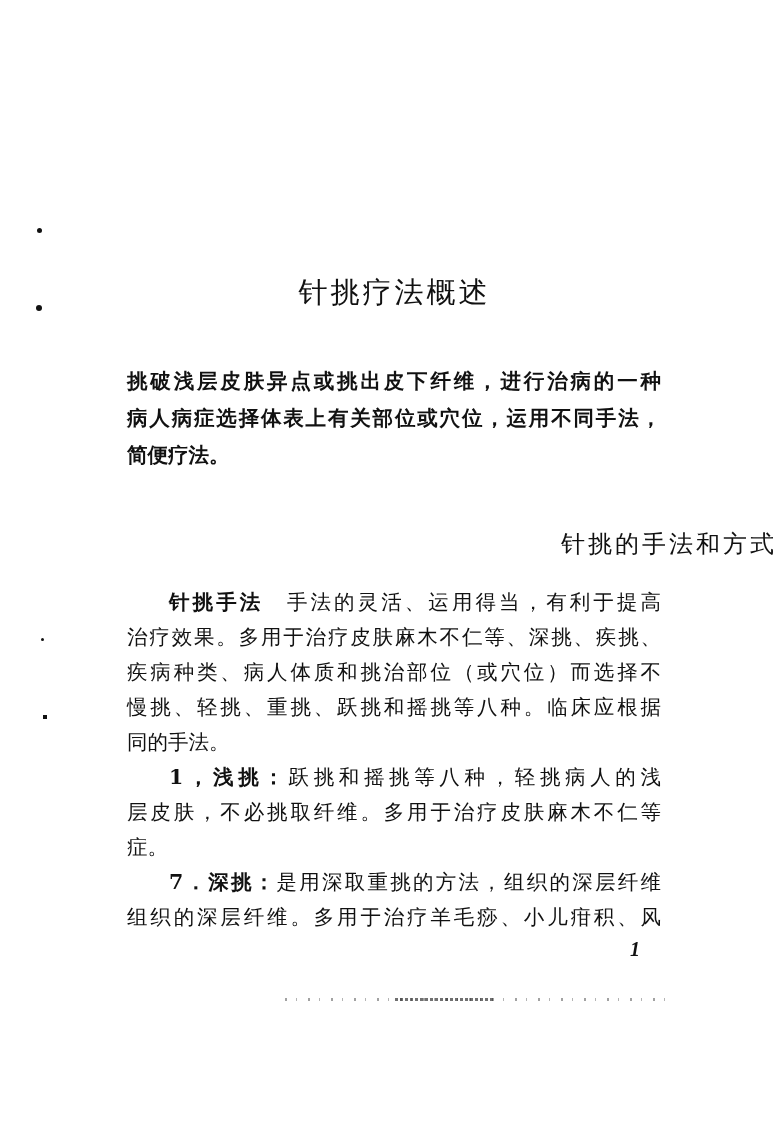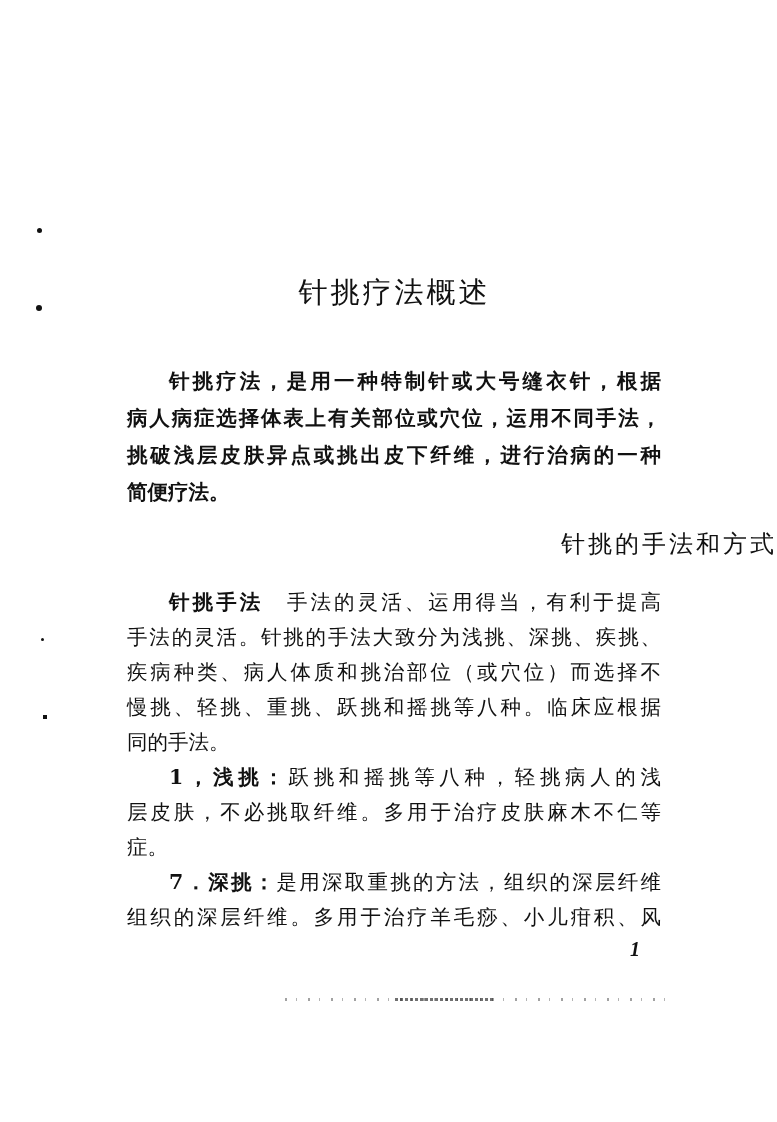--- a/index.html
+++ b/index.html
@@ -103,31 +103,30 @@
 <div class="page">
 
   <div class="scan-dot" style="left:37px; top:228px; width:5px; height:5px;"></div>
   <div class="scan-dot" style="left:36px; top:305px; width:6px; height:6px;"></div>
   <div class="scan-dot" style="left:41px; top:638px; width:3px; height:3px;"></div>
   <div class="scan-dot" style="left:43px; top:715px; width:4px; height:4px; border-radius:0;"></div>
 
   <h1 class="title">针挑疗法概述</h1>
 
   <div class="text-block intro">
-    <span class="line indent bold">针挑疗法，是用一种特制针或大号缝衣针，根据</span>
+    <span class="line bold">挑破浅层皮肤异点或挑出皮下纤维，进行治病的一种</span>
     <span class="line bold">病人病症选择体表上有关部位或穴位，运用不同手法，</span>
-    <span class="line bold">挑破浅层皮肤异点或挑出皮下纤维，进行治病的一种</span>
     <span class="line last bold">简便疗法。</span>
   </div>
 
   <h2 class="subtitle">针挑的手法和方式</h2>
 
   <div class="text-block methods">
     <span class="line indent"><span class="bold">针挑手法</span><span>　手法的灵活、运用得当，有利于提高</span></span>
-    <span class="line">手法的灵活。针挑的手法大致分为浅挑、深挑、疾挑、</span>
+    <span class="line">治疗效果。多用于治疗皮肤麻木不仁等、深挑、疾挑、</span>
     <span class="line">疾病种类、病人体质和挑治部位（或穴位）而选择不</span>
     <span class="line">慢挑、轻挑、重挑、跃挑和摇挑等八种。临床应根据</span>
     <span class="line last">同的手法。</span>
 
     <span class="line indent"><span class="bold">1，浅挑：</span><span>跃挑和摇挑等八种，轻挑病人的浅</span></span>
     <span class="line">层皮肤，不必挑取纤维。多用于治疗皮肤麻木不仁等</span>
     <span class="line last">症。</span>
 
     <span class="line indent"><span class="bold">7．深挑：</span><span>是用深取重挑的方法，组织的深层纤维</span></span>
     <span class="line">组织的深层纤维。多用于治疗羊毛痧、小儿疳积、风</span>

